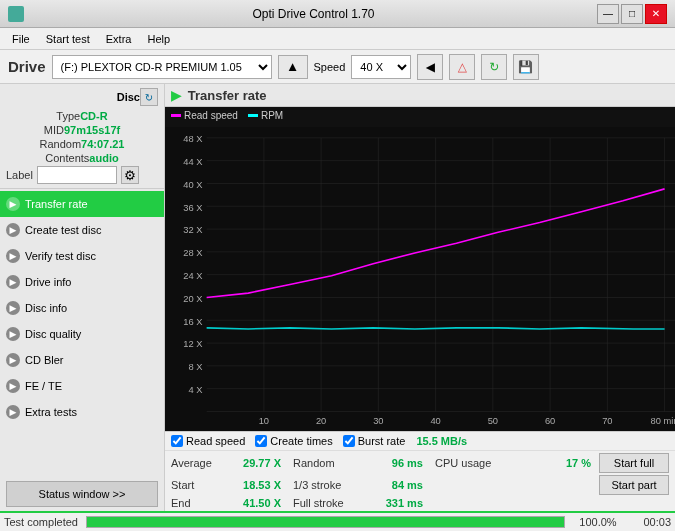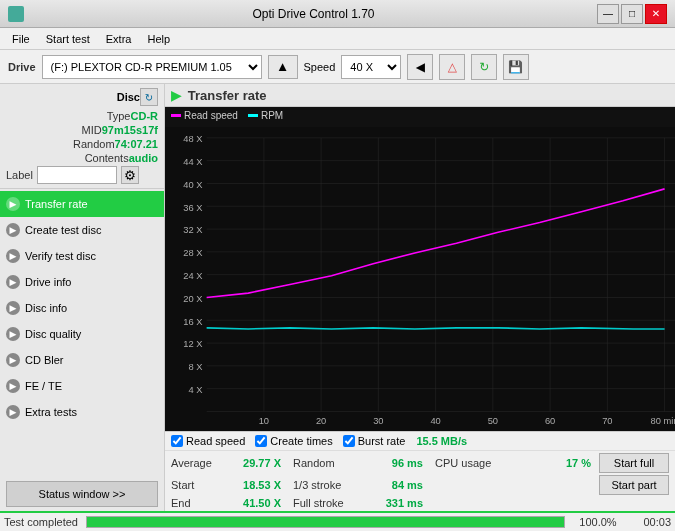--- a/index.html
+++ b/index.html
@@ -13,37 +13,37 @@
     .titlebar-controls { display: flex; gap: 2px; }
     .titlebar-btn { width: 22px; height: 20px; border: 1px solid #999; background: #e0e0e0; cursor: pointer; font-size: 10px; display: flex; align-items: center; justify-content: center; }
     .titlebar-btn.close { background: #e81123; color: white; border-color: #c00; }
 
     
     .menubar { background: #f0f0f0; height: 22px; display: flex; align-items: center; padding: 0 4px; border-bottom: 1px solid #ccc; }
     .menu-item { padding: 2px 8px; cursor: pointer; font-size: 11px; }
 
     
     .drivebar { background: #f0f0f0; height: 34px; display: flex; align-items: center; padding: 0 8px; border-bottom: 1px solid #ccc; gap: 6px; }
-    .drive-label { font-size: 11px; font-weight: bold; color: #333; }
+    .drive-label { font-size: 15px; font-weight: bold; color: #333; }
     .drive-select { height: 24px; font-size: 11px; background: white; border: 1px solid #aaa; padding: 0 4px; width: 220px; }
     .speed-label { font-size: 11px; }
     .speed-select { height: 24px; font-size: 11px; background: white; border: 1px solid #aaa; padding: 0 4px; width: 60px; }
     .toolbar-btn { width: 26px; height: 26px; background: #e8e8e8; border: 1px solid #aaa; cursor: pointer; display: flex; align-items: center; justify-content: center; font-size: 12px; }
     .eject-btn { width: 30px; height: 24px; background: #e8e8e8; border: 1px solid #aaa; cursor: pointer; display: flex; align-items: center; justify-content: center; }
 
     
     .main { display: flex; height: calc(531px - 28px - 22px - 34px - 20px); }
 
     
     .sidebar { width: 165px; background: #e8e8e8; border-right: 1px solid #ccc; display: flex; flex-direction: column; }
     .disc-panel { padding: 4px 6px; border-bottom: 1px solid #ccc; }
     .disc-header { display: flex; align-items: center; justify-content: flex-end; margin-bottom: 4px; }
     .disc-header-title { font-weight: bold; font-size: 11px; }
     .disc-refresh-btn { width: 18px; height: 18px; background: #ddd; border: 1px solid #aaa; cursor: pointer; display: flex; align-items: center; justify-content: center; font-size: 10px; color: #006699; }
-    .disc-row { display: flex; justify-content: flex-end; margin-bottom: 2px; font-size: 11px; }
+    .disc-row { display: flex; justify-content: center; margin-bottom: 2px; font-size: 11px; }
     .disc-row-label { color: #333; }
     .disc-row-value { color: #00aa44; font-weight: bold; }
     .disc-label-row { display: flex; align-items: center; gap: 4px; margin-top: 2px; }
     .disc-label-input { width: 80px; height: 18px; border: 1px solid #aaa; background: white; font-size: 10px; padding: 0 2px; }
     .disc-label-btn { width: 18px; height: 18px; background: #ddd; border: 1px solid #aaa; cursor: pointer; display: flex; align-items: center; justify-content: center; }
 
     .sidebar-nav { flex: 1; padding: 2px 0; }
     .nav-item { display: flex; align-items: center; height: 26px; padding: 0 6px; cursor: pointer; font-size: 11px; gap: 5px; }
     .nav-item.active { background: #22cc44; color: white; }
     .nav-icon { width: 14px; height: 14px; border-radius: 50%; display: flex; align-items: center; justify-content: center; font-size: 9px; flex-shrink: 0; }

